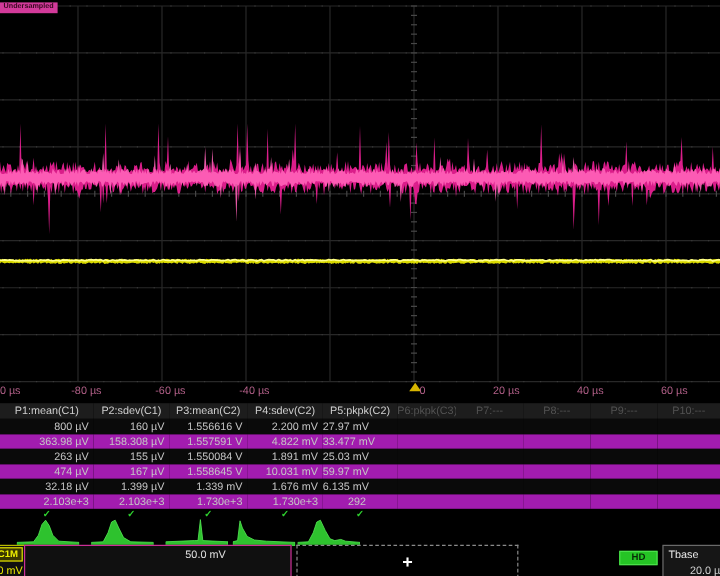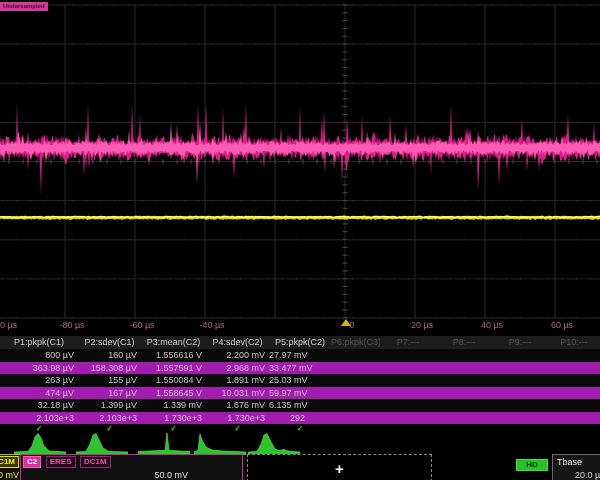--- a/index.html
+++ b/index.html
@@ -557,21 +557,21 @@
       <span style="left: 72px;">-80 µs</span>
       <span style="left: 142px;">-60 µs</span>
       <span style="left: 212px;">-40 µs</span>
       <span style="left: 282px; margin-top: 20px;">-20 µs</span>
       <span style="left: 352px;">0</span>
       <span style="left: 422px;">20 µs</span>
       <span style="left: 492px;">40 µs</span>
       <span style="left: 562px;">60 µs</span>
     </div>
   <div id="measure-table">
-      <div class="mh">P1:pkpk(C1)</div>
+      <div class="mh">P1:mean(C1)</div>
       <div class="mh">P2:sdev(C1)</div>
       <div class="mh">P3:mean(C2)</div>
       <div class="mh">P4:sdev(C2)</div>
       <div class="mh">P5:pkpk(C2)</div>
       <div class="mh dim">P6:pkpk(C3)</div>
       <div class="mh dim">P7:---</div>
       <div class="mh dim">P8:---</div>
       <div class="mh dim">P9:---</div>
       <div class="mh dim">P10:---</div>
       <div class="mc rowA">800 µV</div>
@@ -580,21 +580,21 @@
       <div class="mc rowA">2.200 mV</div>
       <div class="mc rowA p5">27.97 mV</div>
       <div class="mc rowA"></div>
       <div class="mc rowA"></div>
       <div class="mc rowA"></div>
       <div class="mc rowA"></div>
       <div class="mc rowA"></div>
       <div class="mc rowB">363.98 µV</div>
       <div class="mc rowB">158.308 µV</div>
       <div class="mc rowB">1.557591 V</div>
-      <div class="mc rowB">2.968 mV</div>
+      <div class="mc rowB">4.822 mV</div>
       <div class="mc rowB p5">33.477 mV</div>
       <div class="mc rowB"></div>
       <div class="mc rowB"></div>
       <div class="mc rowB"></div>
       <div class="mc rowB"></div>
       <div class="mc rowB"></div>
       <div class="mc rowA">263 µV</div>
       <div class="mc rowA">155 µV</div>
       <div class="mc rowA">1.550084 V</div>
       <div class="mc rowA">1.891 mV</div>
@@ -665,25 +665,20 @@
 
   <div class="bottom-bar">
     <div class="desc c1">
       <div class="badges">
         <span class="badge c1cpl">DC1M</span>
       </div>
       <div class="val c1v">50.0 mV</div>
     </div>
 
     <div class="desc c2">
-      <div class="badges">
-        <span class="badge c2name">C2</span>
-        <span class="badge c2acc">ERES</span>
-        <span class="badge c2acc">DC1M</span>
-      </div>
       <div class="val c2v">50.0 mV</div>
     </div>
 
     <div class="desc add">
       <span class="plus">+</span>
     </div>
 
     <div class="hdwrap">
       <span class="badge hd">HD</span>
       <div class="bits">12 Bits</div>

